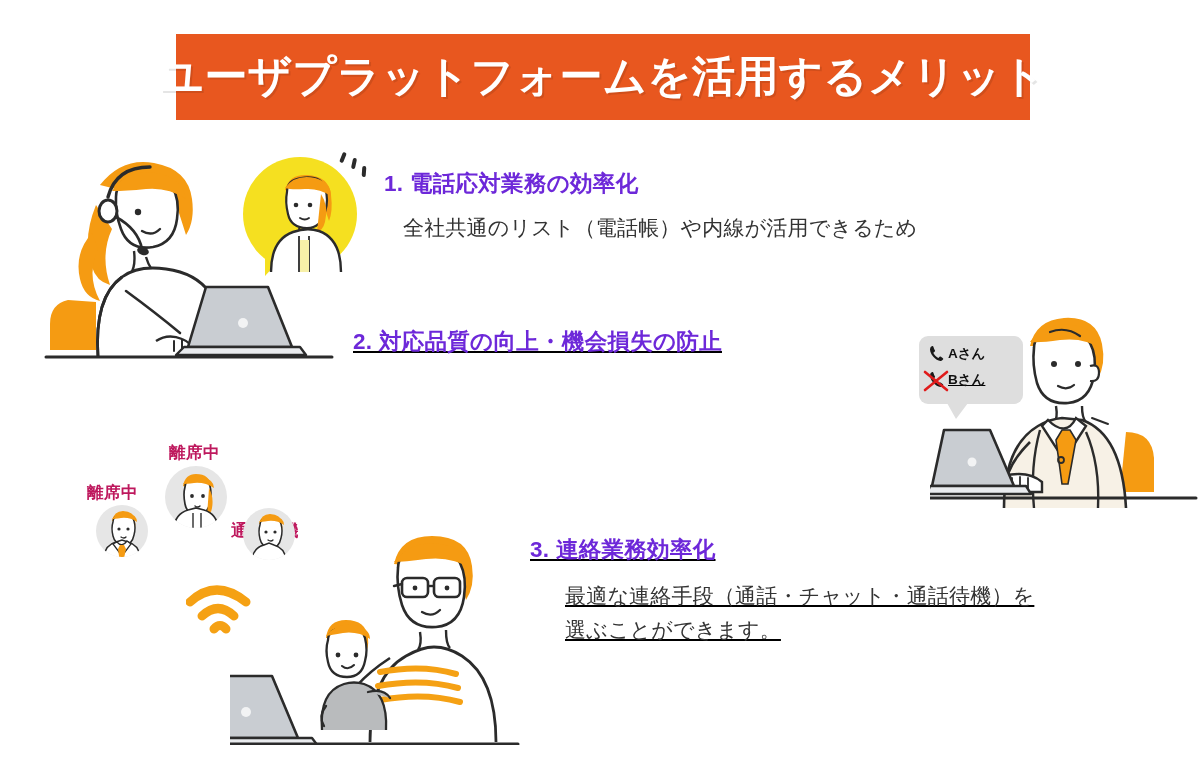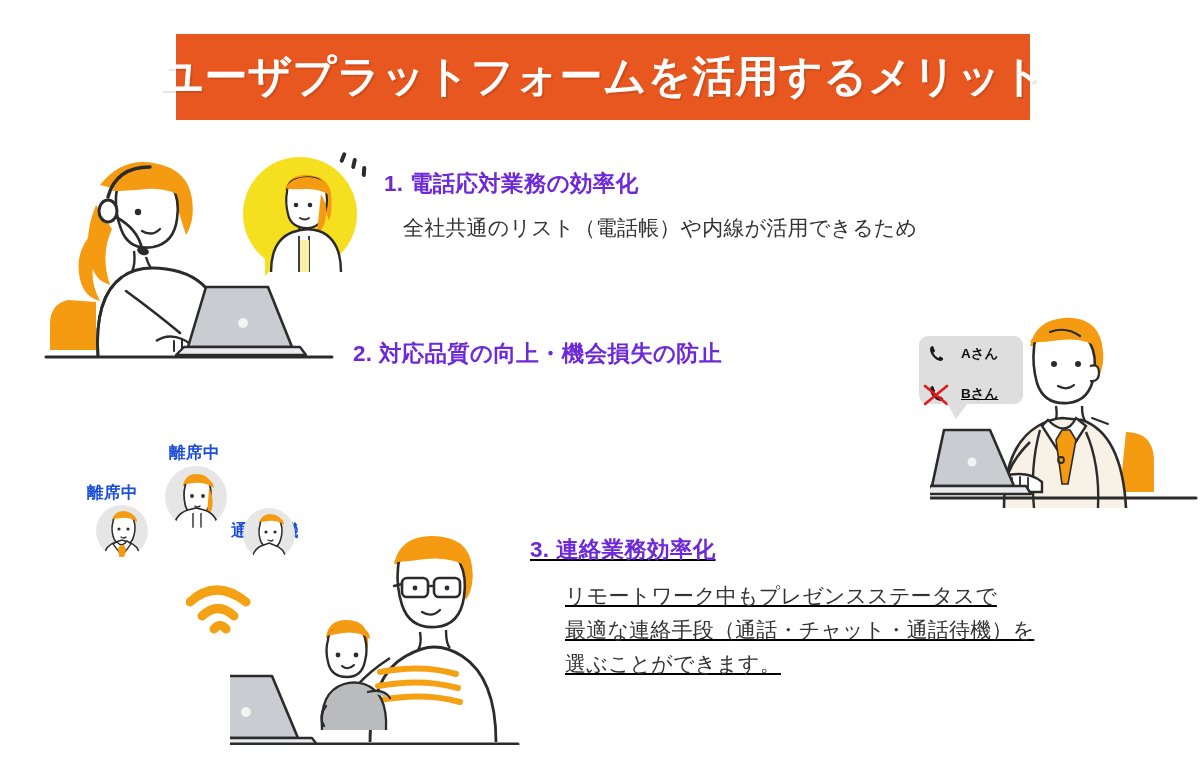--- a/index.html
+++ b/index.html
@@ -34,30 +34,30 @@
     font-weight: bold;
     font-size: 22.5px;
     white-space: nowrap;
     letter-spacing: 0.3px;
   }
   .sec-body { color: #333333; font-size: 21px; line-height: 34px; white-space: nowrap; }
   .sec-body div { letter-spacing: 0.2px; }
 
   #section-1 { left: 384px; top: 168px; }
   #section-1 .sec-body { margin-left: 19px; margin-top: 12px; }
-  #section-2 { left: 353px; top: 338px; }
+  #section-2 { left: 353px; top: 326px; text-decoration: underline; }
   #section-2 .sec-body { margin-left: 40px; margin-top: 12px; }
   #section-3 { left: 530px; top: 534px; text-decoration: underline; }
   #section-3 .sec-body { margin-left: 35px; margin-top: 14px; }
 
   
   .illus { position: absolute; }
   .lbl {
     position: absolute; font-size: 16.5px; font-weight: bold;
-    color: #1d4ed8; white-space: nowrap; letter-spacing: 0.5px;
+    color: #be185d; white-space: nowrap; letter-spacing: 0.5px;
   }
 
   
   .avatar-chip { position: absolute; }
   .avatar-circle {
     width: 100%; height: 100%; border-radius: 50%;
     background: #e6e6e6; overflow: hidden; position: relative;
   }
 
   
@@ -65,21 +65,21 @@
     position: absolute; left: 919px; top: 336px;
     width: 104px; height: 68px; background: #dedede;
     border-radius: 9px;
   }
   #call-bubble:after {
     content: ""; position: absolute; left: 28px; bottom: -15px;
     border-left: 9px solid transparent; border-right: 12px solid transparent;
     border-top: 16px solid #dedede;
   }
   .bubble-row {
-    position: absolute; left: 8px; display: flex; align-items: center; gap: 14px;
+    position: absolute; left: 8px; display: flex; align-items: center; gap: 1px;
   }
   .bubble-name { font-size: 13.5px; color: #111; font-weight: bold; white-space: nowrap; }
 
   
   #yellow-bubble {
     position: absolute; left: 243px; top: 157px; width: 114px; height: 114px;
     border-radius: 50%; background: #F5E020;
   }
   #yellow-bubble-tail {
     position: absolute; left: 265px; top: 252px;
@@ -165,34 +165,33 @@
     </div>
   </div>
 
   <div class="section" id="section-2">
     <div class="sec-head">2. 対応品質の向上・機会損失の防止</div>
   </div>
 
   <div class="section" id="section-3">
     <div class="sec-head">3. 連絡業務効率化</div>
     <div class="sec-body">
-      <div>リモートワーク中もプレゼンスステータスで</div>
       <div>最適な連絡手段（通話・チャット・通話待機）を</div>
       <div>選ぶことができます。</div>
     </div>
   </div>
 
   <div id="call-bubble">
     <div class="bubble-row" style="top:8px;">
       <svg width="20" height="20" viewBox="0 0 24 24">
         <path d="M6.6 2.5c-.9 0-2 .9-2.6 2.1-1.2 2.6.3 6.9 3.3 10.5 3 3.6 7 5.8 9.6 5.2 1.3-.3 2.4-1.3 2.6-2.2.1-.5-.1-.8-1.6-2-1.6-1.3-2-1.4-2.7-.9-.2.2-.6.6-.9 1-.5.6-.7.6-1.7.1-1.4-.7-4-3.4-4.6-4.8-.4-.9-.4-1.1.3-1.6.4-.3.9-.7 1.1-.9.5-.6.4-1.1-.7-2.7C7.6 2.9 7.3 2.5 6.6 2.5z" fill="#1a1a1a"></path>
       </svg>
       <span class="bubble-name">Aさん</span>
     </div>
-    <div class="bubble-row" style="top:48px;text-decoration:underline;">
+    <div class="bubble-row" style="top:34px;text-decoration:underline;">
       <span style="position:relative; display:inline-block; width:20px; height:20px;">
         <svg width="20" height="20" viewBox="0 0 24 24" style="position:absolute;left:0;top:0;">
           <path d="M6.6 2.5c-.9 0-2 .9-2.6 2.1-1.2 2.6.3 6.9 3.3 10.5 3 3.6 7 5.8 9.6 5.2 1.3-.3 2.4-1.3 2.6-2.2.1-.5-.1-.8-1.6-2-1.6-1.3-2-1.4-2.7-.9-.2.2-.6.6-.9 1-.5.6-.7.6-1.7.1-1.4-.7-4-3.4-4.6-4.8-.4-.9-.4-1.1.3-1.6.4-.3.9-.7 1.1-.9.5-.6.4-1.1-.7-2.7C7.6 2.9 7.3 2.5 6.6 2.5z" fill="#1a1a1a"></path>
         </svg>
         <svg width="26" height="24" viewBox="0 0 26 24" style="position:absolute;left:-4px;top:-1px;">
           <path d="M2 3 L24 21 M24 3 L2 21" stroke="#E01B1B" stroke-width="2.6" stroke-linecap="round"></path>
         </svg>
       </span>
       <span class="bubble-name">Bさん</span>
     </div>

